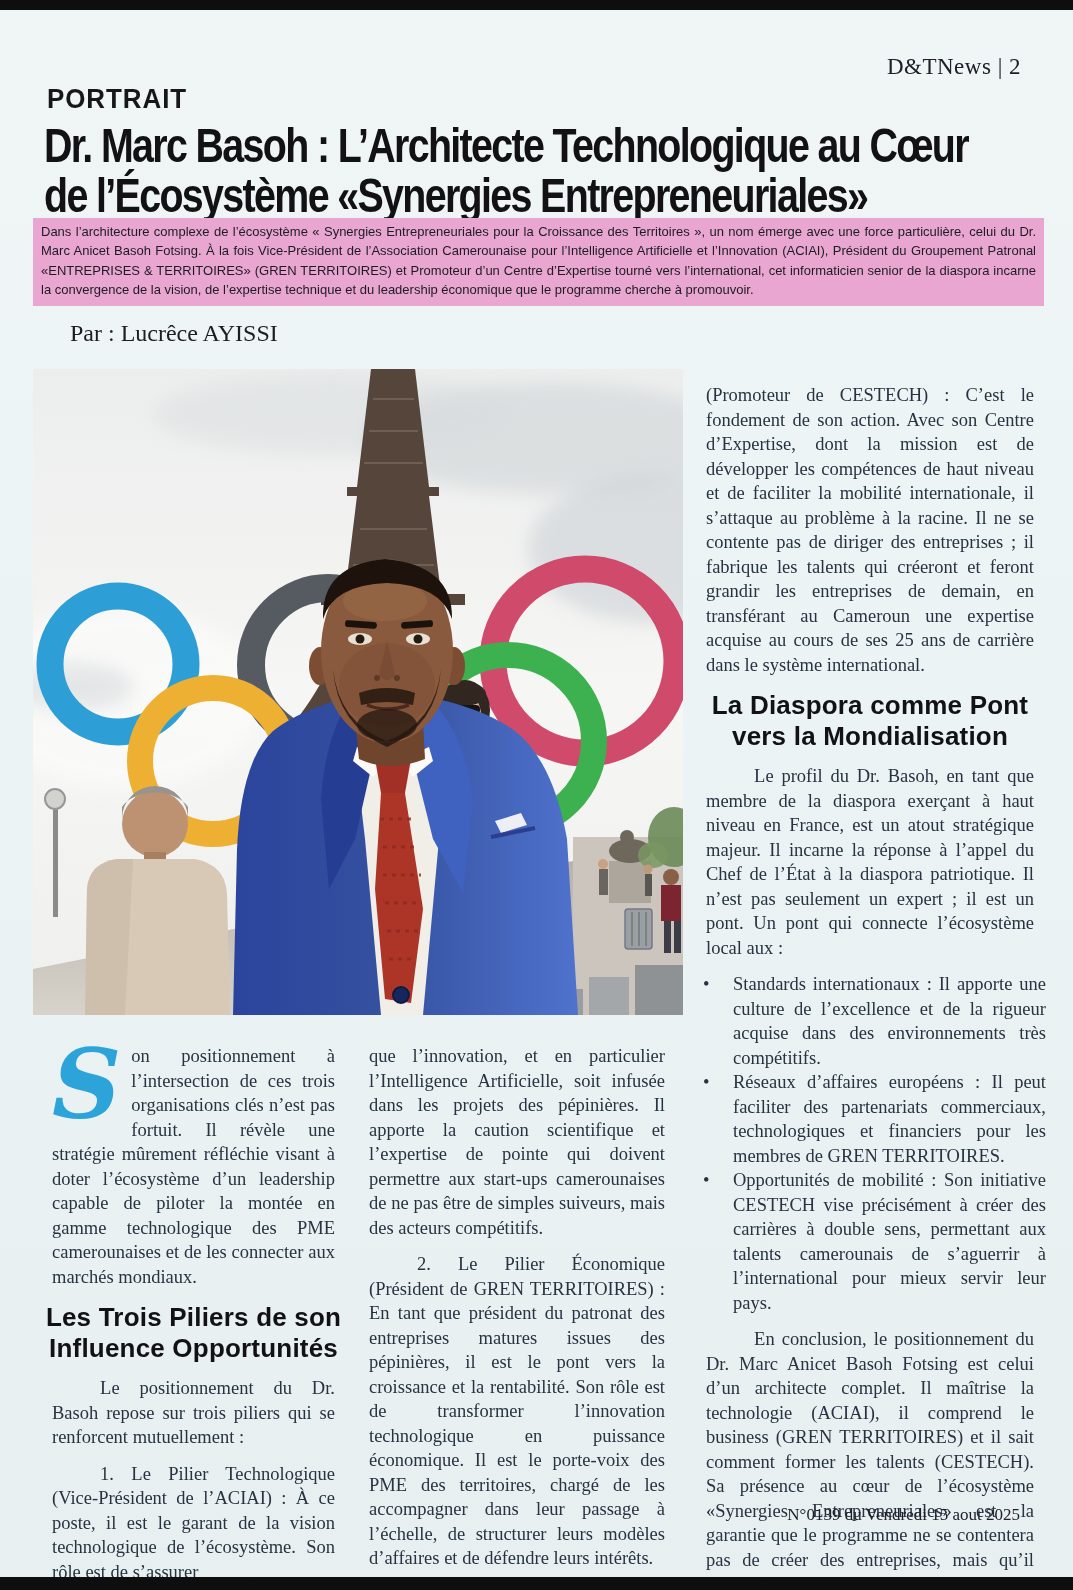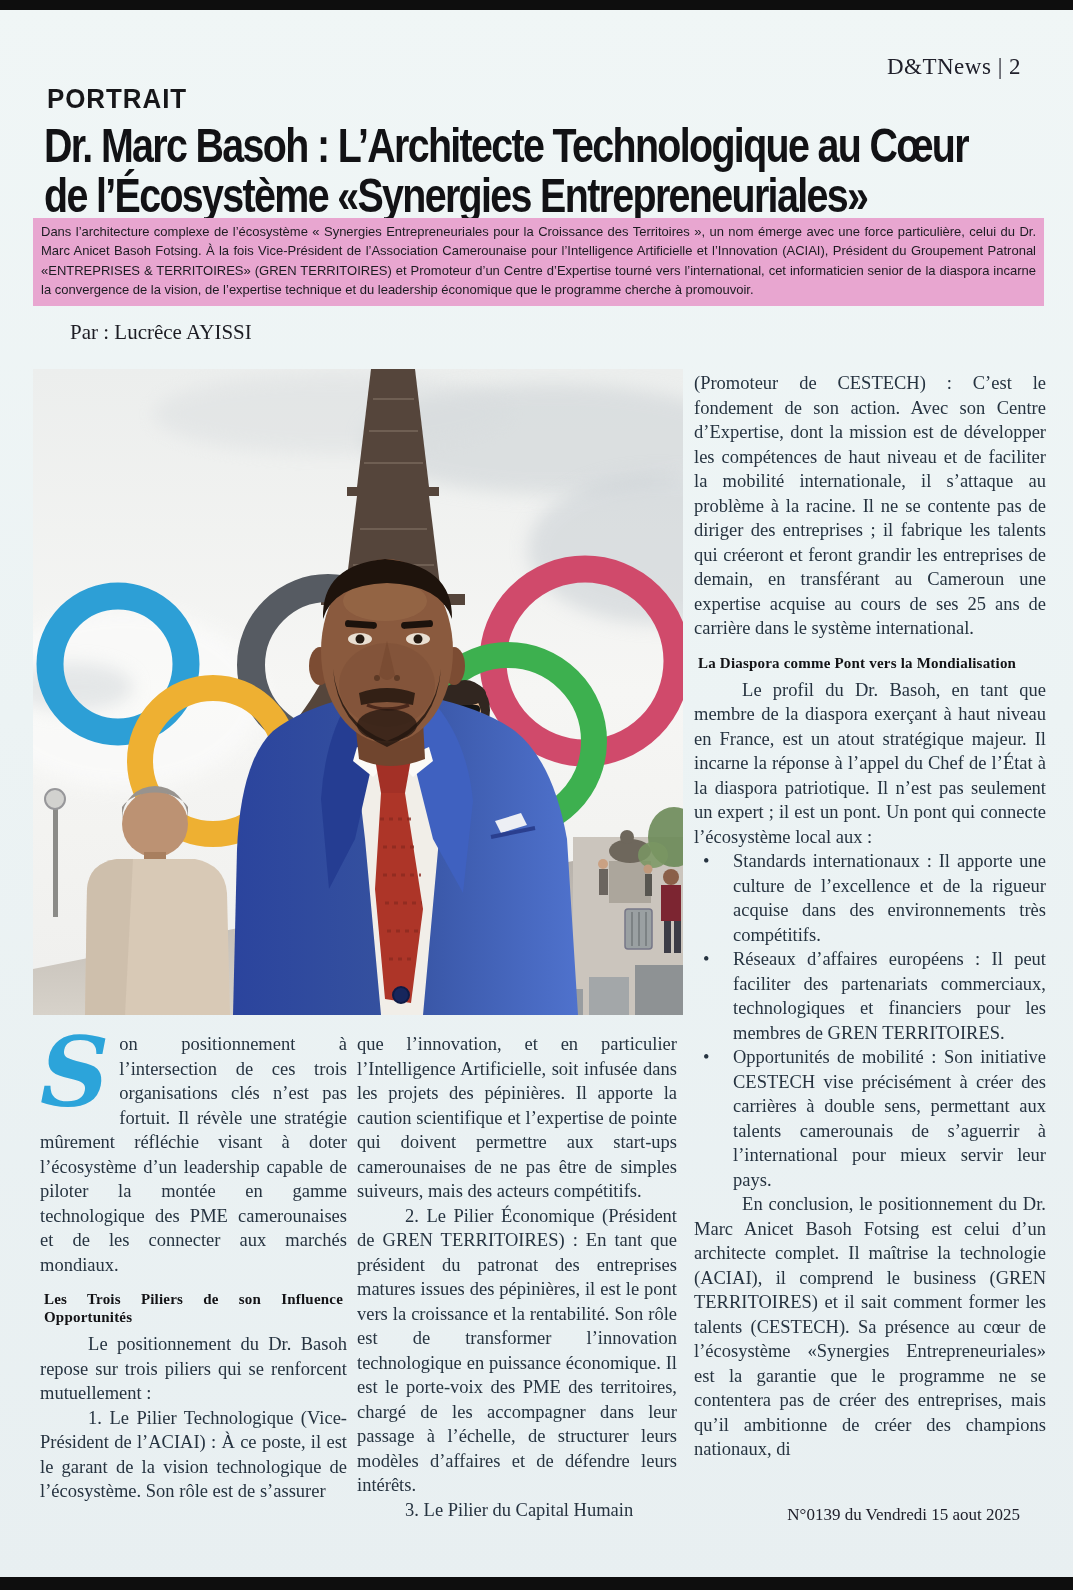--- a/index.html
+++ b/index.html
@@ -12,27 +12,27 @@
   .masthead{position:absolute;top:54px;right:52px;font-size:23px;color:#20202b;letter-spacing:.5px;}
   .section-label{position:absolute;left:47px;top:84px;font-family:"Liberation Sans",sans-serif;
         font-weight:bold;font-size:27px;letter-spacing:1px;color:#17171a;transform:scaleX(.96);transform-origin:0 0;}
   .headline{position:absolute;left:44px;top:121px;width:1245px;font-family:"Liberation Sans",sans-serif;
         font-weight:bold;font-size:48px;line-height:1.04;letter-spacing:-2px;color:#121215;
         transform:scaleX(.82);transform-origin:0 0;}
   .headline span{display:block;}
   .lede{position:absolute;left:33px;top:205px;width:995px;background:#e8a6d0;
         font-family:"Liberation Sans",sans-serif;font-size:13px;line-height:19.3px;
         color:#1c1c22;text-align:justify;padding:4px 8px 7px 8px;}
-  .byline{position:absolute;left:70px;top:320px;font-size:21px;color:#1d1d24;}
+  .byline{position:absolute;left:70px;top:320px;font-size:24px;color:#1d1d24;}
   .photo{position:absolute;left:33px;top:369px;width:650px;height:646px;}
   .col{position:absolute;font-size:18.5px;line-height:24.5px;color:#263340;text-align:justify;}
-  .col p{margin:0;}
+  .col p{margin:12px;}
   .col p.ind{text-indent:2.6em;}
-  .col-heading{font-family:Liberation Serif, serif;font-weight:bold;font-size:15px;
-        line-height:1.2;color:#121215;margin:13px 4px 6px 4px;letter-spacing:.2px;}
+  .col-heading{font-family:Liberation Sans, sans-serif;font-weight:bold;font-size:26px;
+        line-height:1.2;text-align:center;color:#121215;margin:13px 4px 6px 4px;letter-spacing:.2px;}
   .col-left{left:40px;top:1032px;width:307px;}
   .col-mid{left:357px;top:1032px;width:320px;}
   .col-right{left:694px;top:371px;width:352px;}
   .dropcap{float:left;font-family:"DejaVu Serif",serif;font-style:italic;font-weight:bold;
         font-size:96px;line-height:74px;color:#2ca4da;margin:4px 10px 0 0;}
   ul.bullets{list-style:none;margin:0;padding:0;}
   ul.bullets li{position:relative;padding-left:39px;margin:0;}
   ul.bullets li .dot{position:absolute;left:9px;top:0;}
   .footer-line{position:absolute;top:1505px;right:53px;font-size:17px;color:#20202b;}
 </style>

